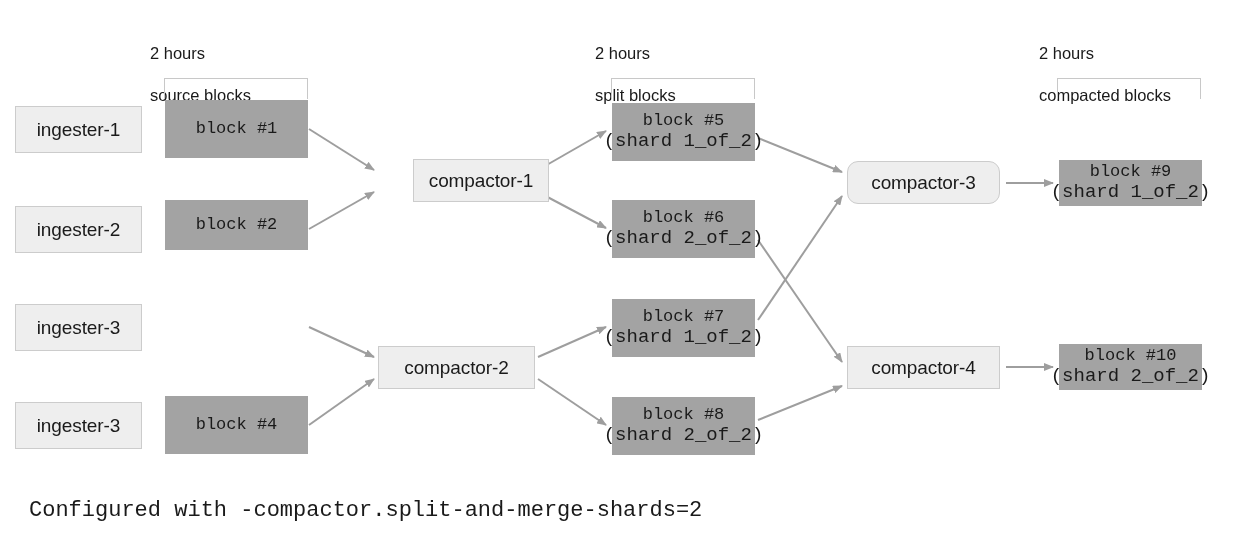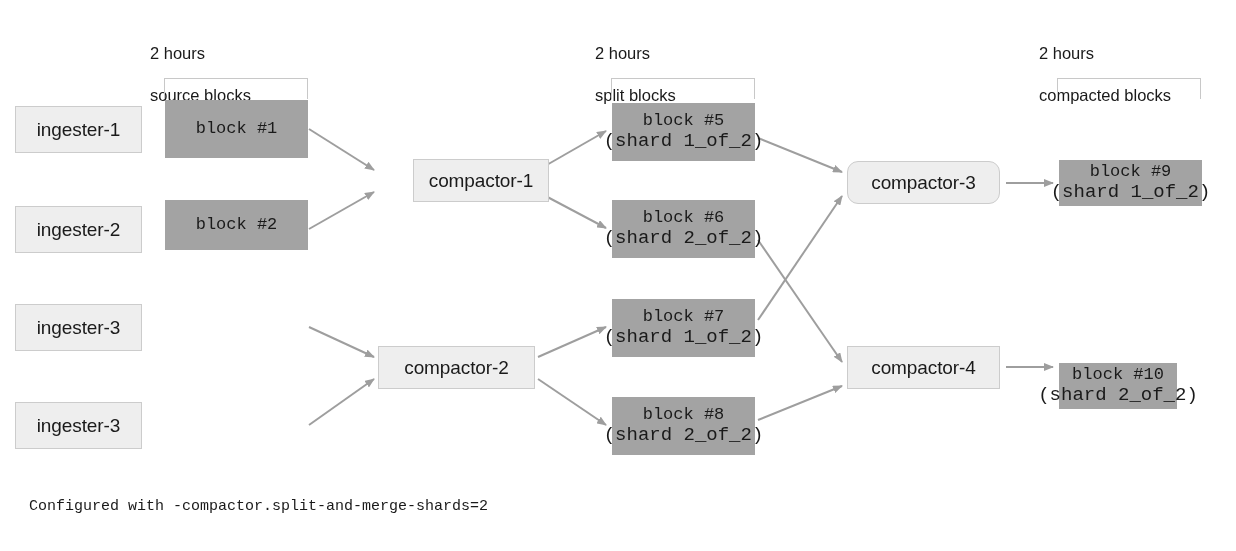--- a/index.html
+++ b/index.html
@@ -73,21 +73,21 @@
   .bracket {
     position: absolute;
     box-sizing: border-box;
     border: 1px solid #c8c8c8;
     border-bottom: none;
     background: transparent;
   }
   .footnote {
     position: absolute;
     font-family: "Liberation Mono", monospace;
-    font-size: 15px;
+    font-size: 22px;
     color: #1a1a1a;
     white-space: nowrap;
   }
   svg.edges {
     position: absolute;
     left: 0;
     top: 0;
     width: 1236px;
     height: 551px;
     pointer-events: none;
@@ -156,20 +156,23 @@
   <div class="node box-grey" style="left:15px; top:402px; width:127px; height:47px;">
     <span>ingester-3</span>
   </div>
 
   <div class="node box-green" style="left:165px; top:100px; width:143px; height:58px;">
     <span class="block-title">block #1</span>
   </div>
   <div class="node box-green" style="left:165px; top:200px; width:143px; height:50px;">
     <span class="block-title">block #2</span>
   </div>
+  <div class="node box-green" style="left:165px; top:396px; width:143px; height:58px;">
+    <span class="block-title">block #4</span>
+  </div>
 
   <div class="node box-grey" style="left:378px; top:159px; width:136px; height:43px;margin-left:35px;">
     <span>compactor-1</span>
   </div>
   <div class="node box-grey" style="left:378px; top:346px; width:157px; height:43px;">
     <span>compactor-2</span>
   </div>
 
   <div class="node box-green" style="left:612px; top:103px; width:143px; height:58px;">
     <span class="block-title">block #5</span>
@@ -192,20 +195,20 @@
     <span>compactor-3</span>
   </div>
   <div class="node box-grey" style="left:847px; top:346px; width:153px; height:43px;">
     <span>compactor-4</span>
   </div>
 
   <div class="node box-green" style="left:1059px; top:160px; width:143px; height:46px;">
     <span class="block-title">block #9</span>
     <span class="block-sub">(shard 1_of_2)</span>
   </div>
-  <div class="node box-green" style="left:1059px; top:344px; width:118px; height:46px;margin-top:19px;">
+  <div class="node box-green" style="left:1059px; top:344px; width:143px; height:46px;">
     <span class="block-title">block #10</span>
     <span class="block-sub">(shard 2_of_2)</span>
   </div>
 
   <div class="footnote" style="left:29px; top:498px;">Configured with -compactor.split-and-merge-shards=2</div>
 
 </div>
 
 </body></html>

